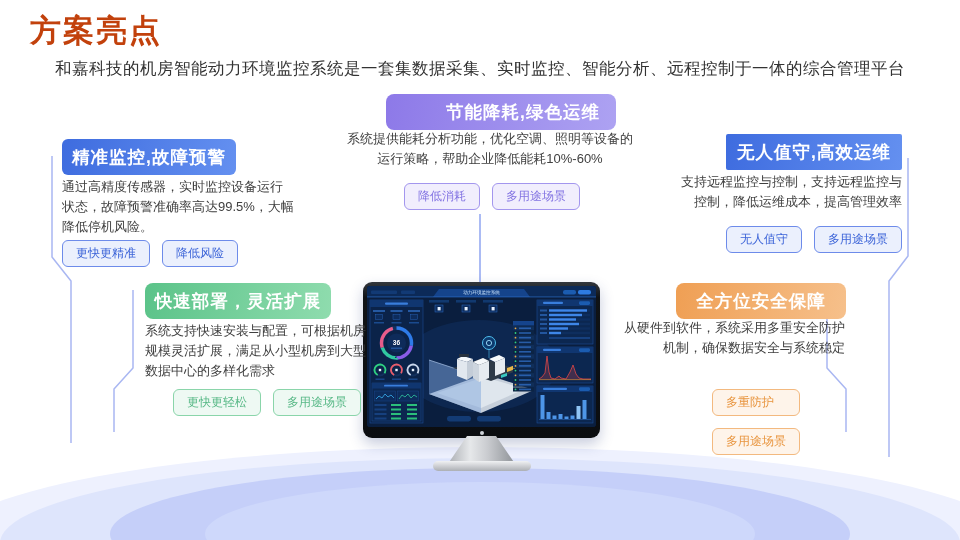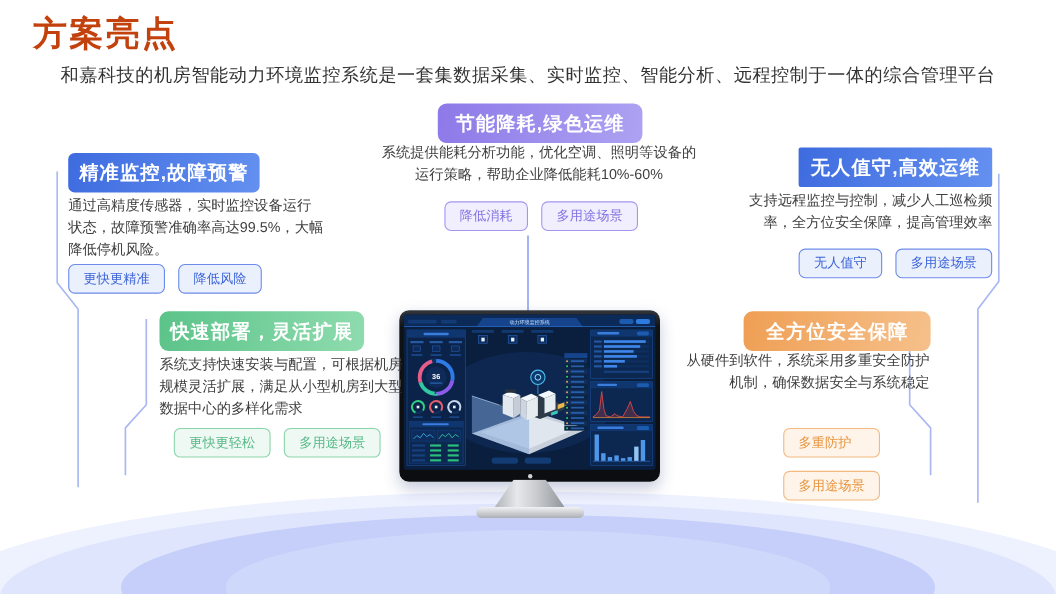--- a/index.html
+++ b/index.html
@@ -14,38 +14,38 @@
   .ell{position:absolute;border-radius:50%;}
   .ell1{left:-60px;top:447px;width:1080px;height:200px;background:#eef1fe;}
   .ell2{left:0px;top:458px;width:960px;height:170px;background:#dee5fc;}
   .ell3{left:110px;top:468px;width:740px;height:132px;background:#c5cff9;}
   .ell4{left:205px;top:482px;width:550px;height:104px;background:#ced8fb;}
   
   .deco{position:absolute;left:0;top:0;pointer-events:none;}
   
   .badge{position:absolute;color:#fff;font-weight:700;font-size:17.5px;text-align:center;
          padding:6px 0;letter-spacing:1px;border-radius:8px;z-index:5;}
-  .badge-purple{left:398px;top:94px;width:186px;background:linear-gradient(100deg,#8d79e8,#ada2f2);}
+  .badge-purple{left:386px;top:94px;width:186px;background:linear-gradient(100deg,#8d79e8,#ada2f2);padding-left:44px;}
   .badge-blue-l{left:62px;top:139px;width:174px;border-radius:6px;background:linear-gradient(100deg,#3e6cdf,#6490f0);}
   .badge-blue-r{left:726px;top:134px;width:176px;border-radius:2px;background:linear-gradient(100deg,#3e6cdf,#6490f0);}
   .badge-green{left:145px;top:283px;width:186px;background:linear-gradient(100deg,#5bc389,#8fdcae);}
   .badge-orange{left:676px;top:283px;width:170px;background:linear-gradient(100deg,#ef9f54,#f6c08b);}
   
   .desc{position:absolute;font-size:13px;color:#404040;line-height:20px;z-index:5;}
   .desc-purple{left:345px;top:129px;width:290px;text-align:center;}
   .desc-blue-l{left:62px;top:177px;width:232px;}
   .desc-blue-r{left:670px;top:172px;width:232px;text-align:right;}
   .desc-green{left:145px;top:321px;width:232px;}
   .desc-orange{left:613px;top:318px;width:232px;text-align:right;}
   
   .tags{position:absolute;display:flex;gap:12px;z-index:5;justify-content:flex-end;}
   .tags-purple{left:404px;top:183px;}
   .tags-blue-l{left:62px;top:240px;}
   .tags-blue-r{right:58px;top:226px;padding-left:16px;}
-  .tags-green{left:158px;top:389px;}
+  .tags-green{left:173px;top:389px;}
   .tags-orange{right:160px;top:389px;flex-direction:column;}
   .tag{font-size:12px;padding:4px 13px;border-radius:6px;border:1px solid;white-space:nowrap;}
   .t-purple{color:#8273e2;border-color:#a396ee;background:#f1eefd;}
   .t-blue{color:#3c64d8;border-color:#6d8bea;background:#ebf0fd;}
   .t-green{color:#57b886;border-color:#8ad5aa;background:#eef9f3;}
   .t-orange{color:#e8953f;border-color:#f3b97f;background:#fef4ea;}
   
   .monitor{position:absolute;left:363px;top:282px;width:237px;z-index:4;}
   .monitor-frame{width:237px;height:156px;box-sizing:border-box;border-radius:9px;
     padding:4px 4px 11px 4px;background:linear-gradient(#33373d,#101316 10%,#0b0d10);
@@ -90,21 +90,21 @@
   </div>
 
   <div class="badge badge-blue-l">精准监控,故障预警</div>
   <div class="desc desc-blue-l">通过高精度传感器，实时监控设备运行状态，故障预警准确率高达99.5%，大幅降低停机风险。</div>
   <div class="tags tags-blue-l">
     <span class="tag t-blue">更快更精准</span>
     <span class="tag t-blue">降低风险</span>
   </div>
 
   <div class="badge badge-blue-r">无人值守,高效运维</div>
-  <div class="desc desc-blue-r">支持远程监控与控制，减少人工巡检频率，全方位安全保障，提高管理效率</div>
+  <div class="desc desc-blue-r">支持远程监控与控制，支持远程监控与控制，降低运维成本，提高管理效率</div>
   <div class="tags tags-blue-r">
     <span class="tag t-blue">无人值守</span>
     <span class="tag t-blue">多用途场景</span>
   </div>
 
   <div class="badge badge-green">快速部署，灵活扩展</div>
   <div class="desc desc-green">系统支持快速安装与配置，可根据机房规模灵活扩展，满足从小型机房到大型数据中心的多样化需求</div>
   <div class="tags tags-green">
     <span class="tag t-green">更快更轻松</span>
     <span class="tag t-green">多用途场景</span>

